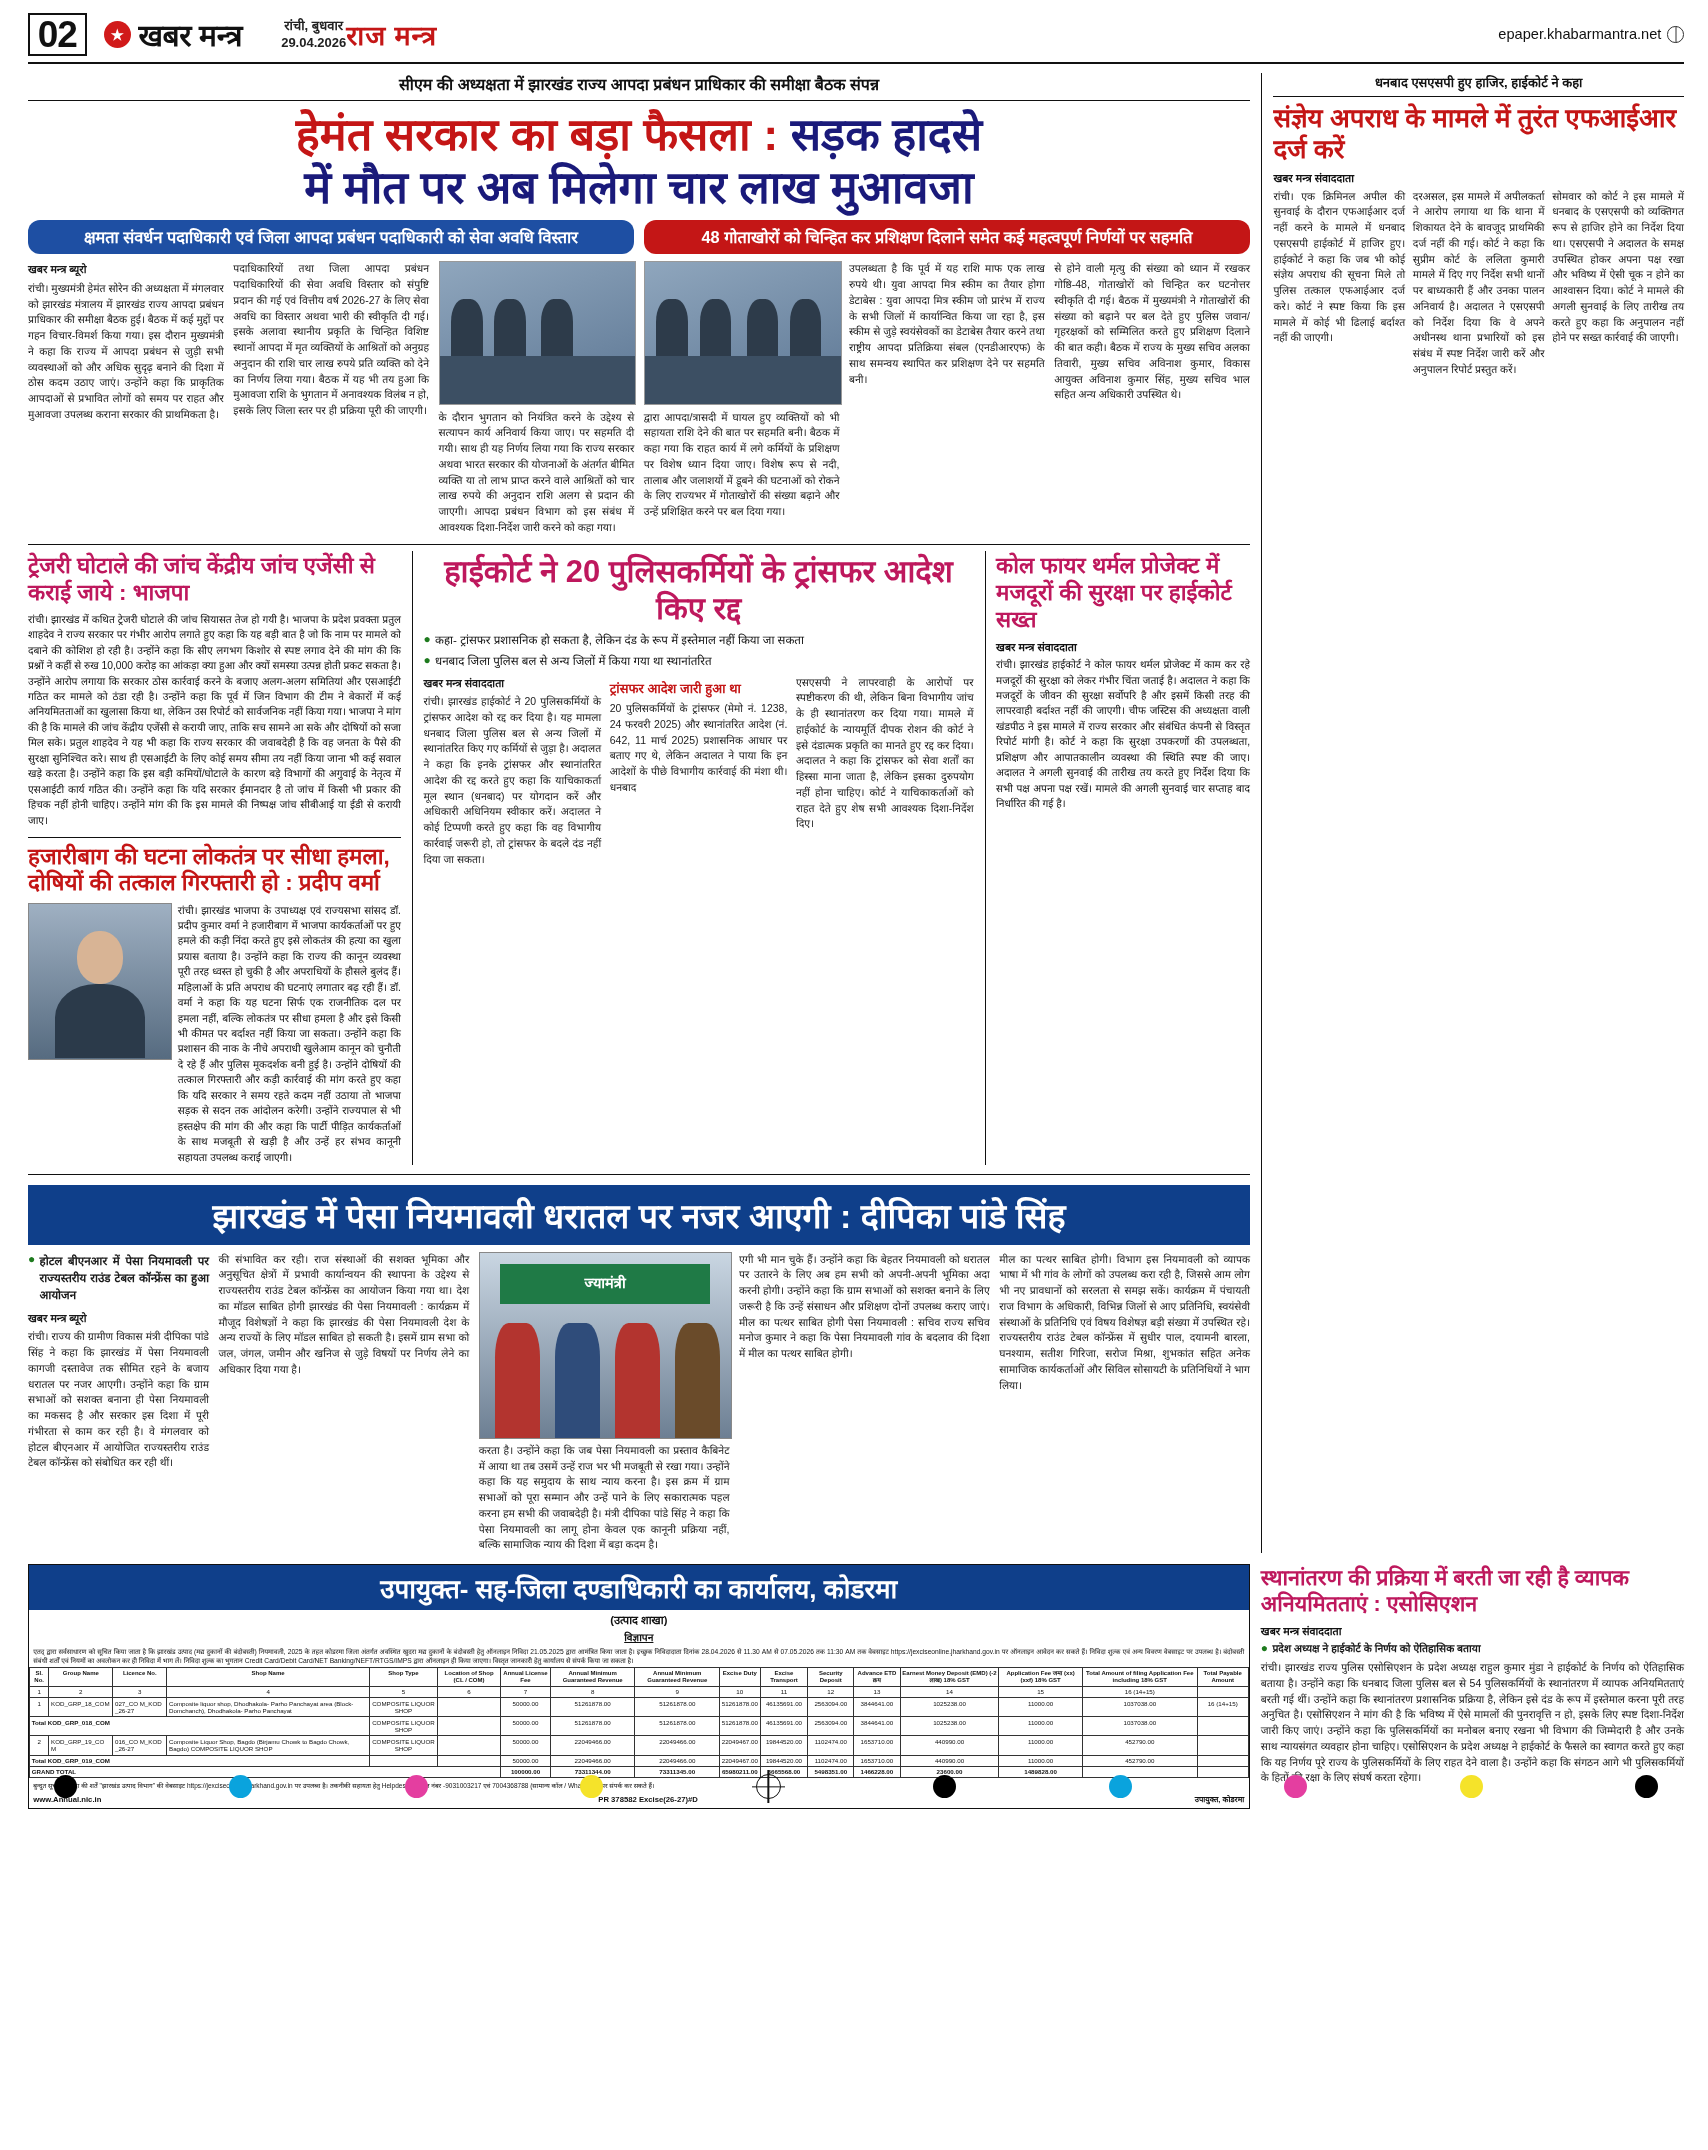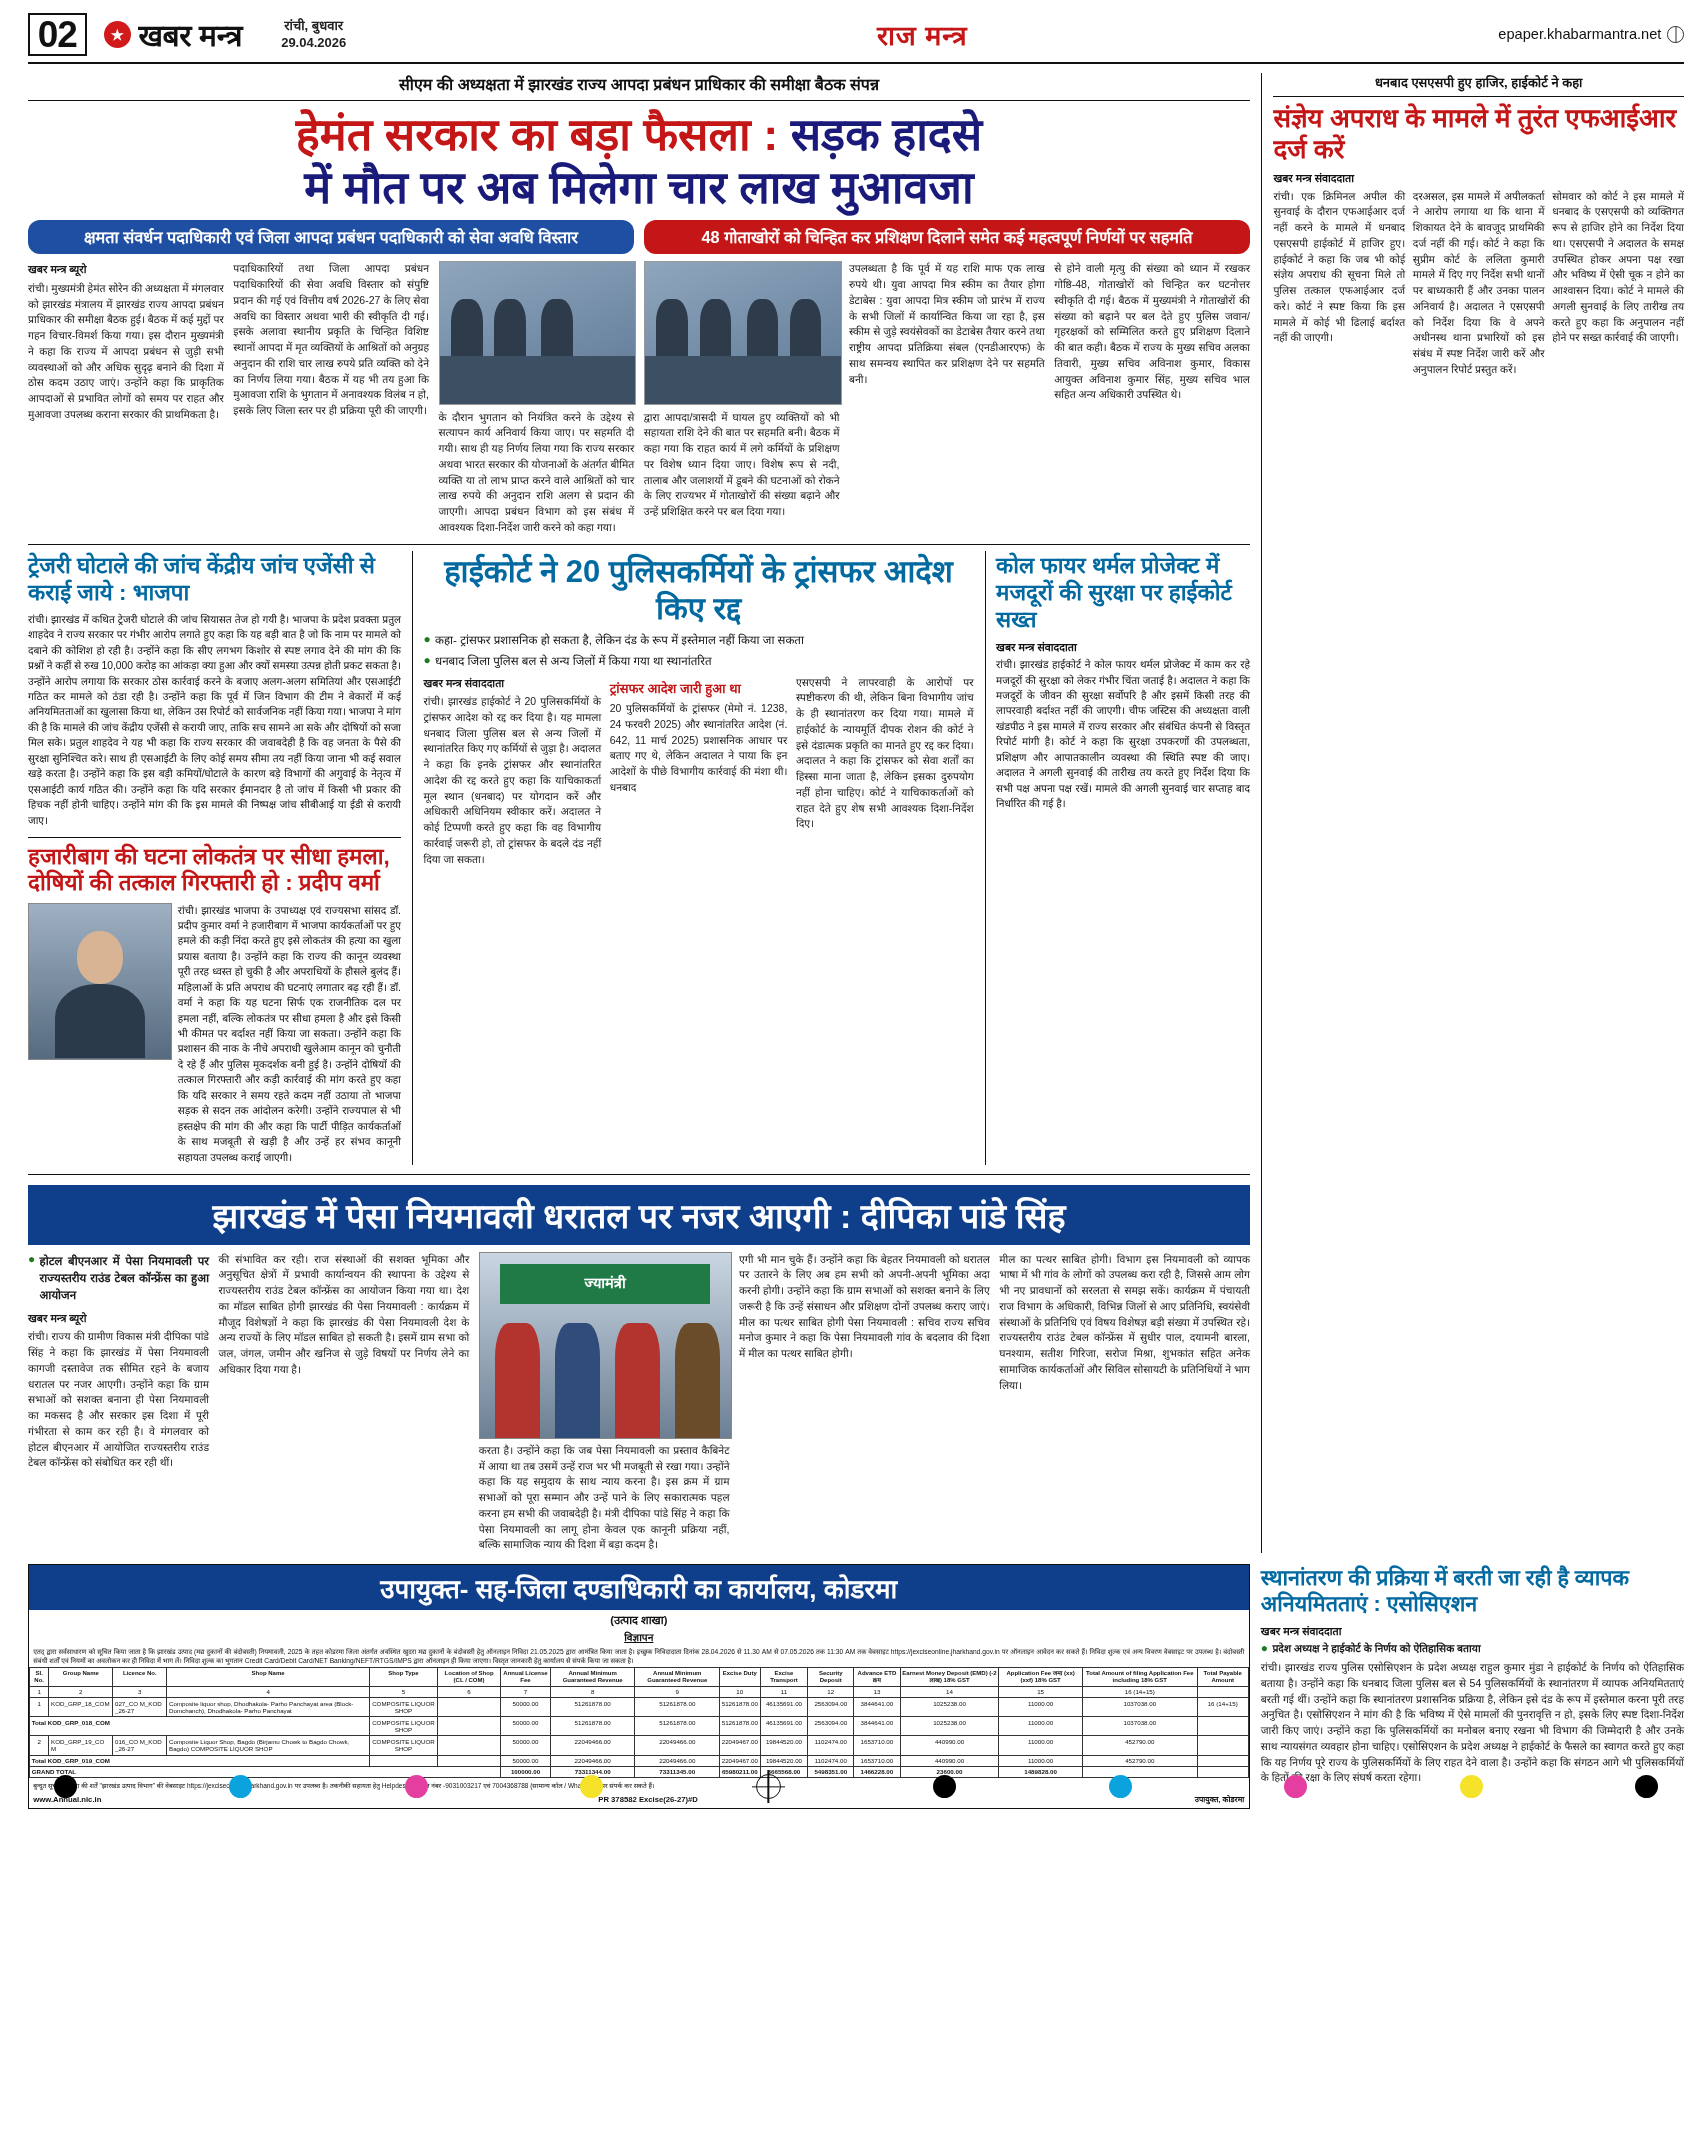--- a/index.html
+++ b/index.html
@@ -6,21 +6,21 @@
   body{font-family:"Liberation Sans", sans-serif;color:#111;}
   .page{width:1708px;height:2742px;position:relative;background:#ffffff;box-sizing:border-box;padding:0;}
   .inner{position:absolute;left:28px;top:13px;width:1656px;}
   
   .masthead{display:flex;align-items:center;border-bottom:2.2px solid #111;padding-bottom:6px;}
   .pageno{font-size:37px;font-weight:bold;color:#111;border:2.6px solid #111;padding:0.9px 7.7px;line-height:1;letter-spacing:-0.9px;}
   .logo-wrap{display:flex;align-items:center;margin-left:17px;}
   .logo-mark{width:27px;height:27px;border-radius:50%;background:#d11a1a;display:flex;align-items:center;justify-content:center;color:#fff;font-size:14.6px;font-weight:bold;}
   .logo-text{font-size:30px;font-weight:bold;margin-left:7.7px;letter-spacing:-0.4px;}
   .edition{margin-left:39px;text-align:center;font-size:13px;line-height:1.35;font-weight:bold;color:#222;}
-  .rajmantra{flex:1;text-align:center;font-size:27px;font-weight:bold;color:#c41616;letter-spacing:0.9px;}
+  .rajmantra{flex:1;font-size:27px;font-weight:bold;color:#c41616;letter-spacing:0.9px;}
   .epaper{font-size:14.6px;color:#111;display:flex;align-items:center;gap:6px;}
   .globe{width:14.6px;height:14.6px;border-radius:50%;border:1.3px solid #333;display:inline-block;position:relative;}
   .globe:after{content:"";position:absolute;left:50%;top:-1.3px;bottom:-1.3px;width:0;border-left:1.3px solid #333;transform:translateX(-50%);}
   
   .cols{display:flex;margin-top:9.5px;}
   .left-block{width:1222px;}
   .right-rail{width:424px;margin-left:11.2px;border-left:1.3px solid #111;padding-left:11.2px;}
   .kicker{font-size:16px;font-weight:bold;text-align:center;color:#111;border-bottom:1.3px solid #111;padding-bottom:4.3px;}
   .lead-head{font-size:45px;line-height:1.18;font-weight:bold;color:#1a1a7a;text-align:center;margin:7.7px 0 4.3px;}
   .lead-head .red{color:#c41616;}
@@ -28,21 +28,21 @@
   .subbar{flex:1;background:#1e4fa3;color:#fff;font-size:16.3px;font-weight:bold;line-height:1.35;text-align:center;padding:6px 5.2px;border-radius:12px;}
   .subbar.alt{background:#c41616;}
   .body-cols{display:flex;gap:9.5px;margin-top:7.7px;}
   .bcol{flex:1;font-size:10.5px;line-height:1.5;text-align:justify;color:#1a1a1a;}
   .byline{font-weight:bold;font-size:10.8px;margin-bottom:3.4px;}
   .photo{width:100%;background:linear-gradient(160deg,#8fa6bd,#5d7794);border:0.9px solid #999;height:142px;position:relative;overflow:hidden;margin-bottom:4.3px;}
   .photo .tbl{position:absolute;left:0;right:0;bottom:0;height:34%;background:#3c4f63;}
   .photo .p1,.photo .p2,.photo .p3,.photo .p4{position:absolute;bottom:34%;width:16%;height:40%;background:#2d3b4a;border-radius:40% 40% 0 0;}
   .photo .p1{left:6%}.photo .p2{left:28%}.photo .p3{left:52%}.photo .p4{left:74%}
   hr.rule{border:0;border-top:1.3px solid #111;margin:8.6px 0 6px;}
-  .sec-head{font-size:22.4px;font-weight:bold;color:#0369a1;line-height:1.2;margin:1.7px 0 5.2px;}
+  .sec-head{font-size:22.4px;font-weight:bold;color:#be185d;line-height:1.2;margin:1.7px 0 5.2px;}
   .sec-head.red{color:#c41616;}
   .sec-head.big{font-size:31px;text-align:center;}
   .bullets{font-size:11.6px;line-height:1.45;}
   .bullet{display:flex;gap:4.3px;margin-bottom:3.4px;}
   .dot{color:#1e7a1e;font-size:12px;line-height:1.2;}
   .midband{background:#0f3f8a;color:#fff;font-size:34px;font-weight:bold;text-align:center;padding:6.9px 4.3px;margin:10.3px 0 6.9px;}
   .note{font-size:10.3px;line-height:1.5;text-align:justify;}
   .smallhead{font-size:13px;font-weight:bold;color:#c41616;margin:4.3px 0 2.6px;}
   .portrait{width:100%;height:155px;background:linear-gradient(180deg,#9fb0c2,#566b80);border:0.9px solid #888;position:relative;overflow:hidden;}
   .portrait .face{position:absolute;left:34%;top:18%;width:32%;height:34%;background:#d8b495;border-radius:48%;}

